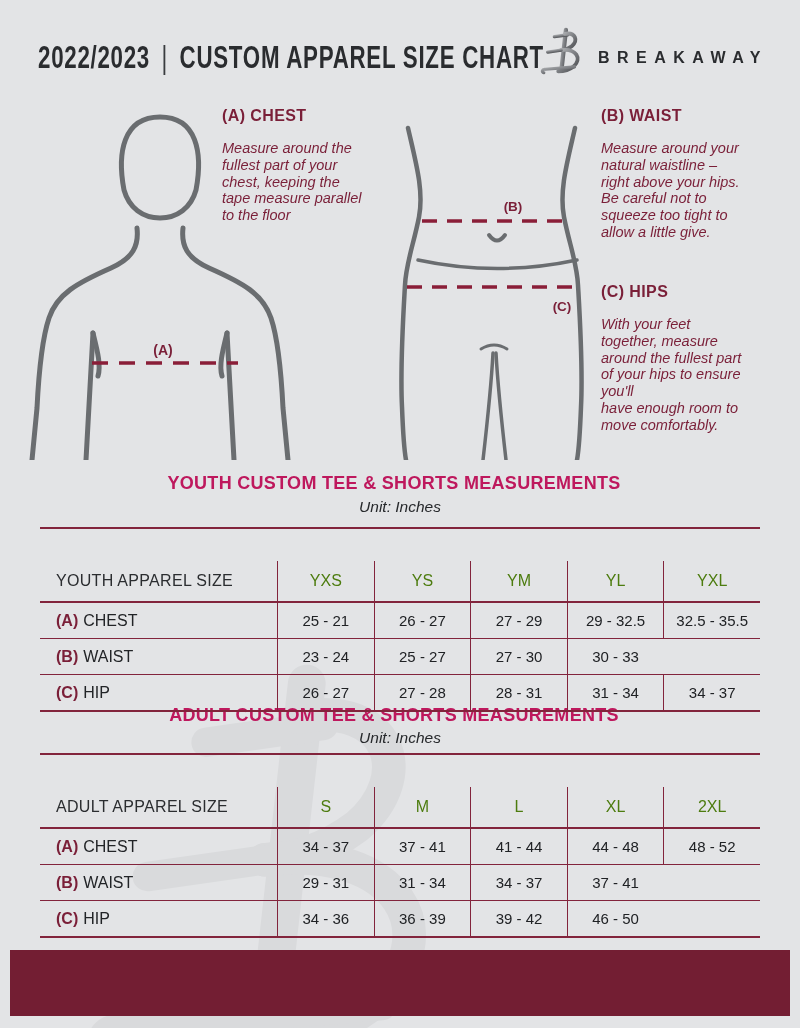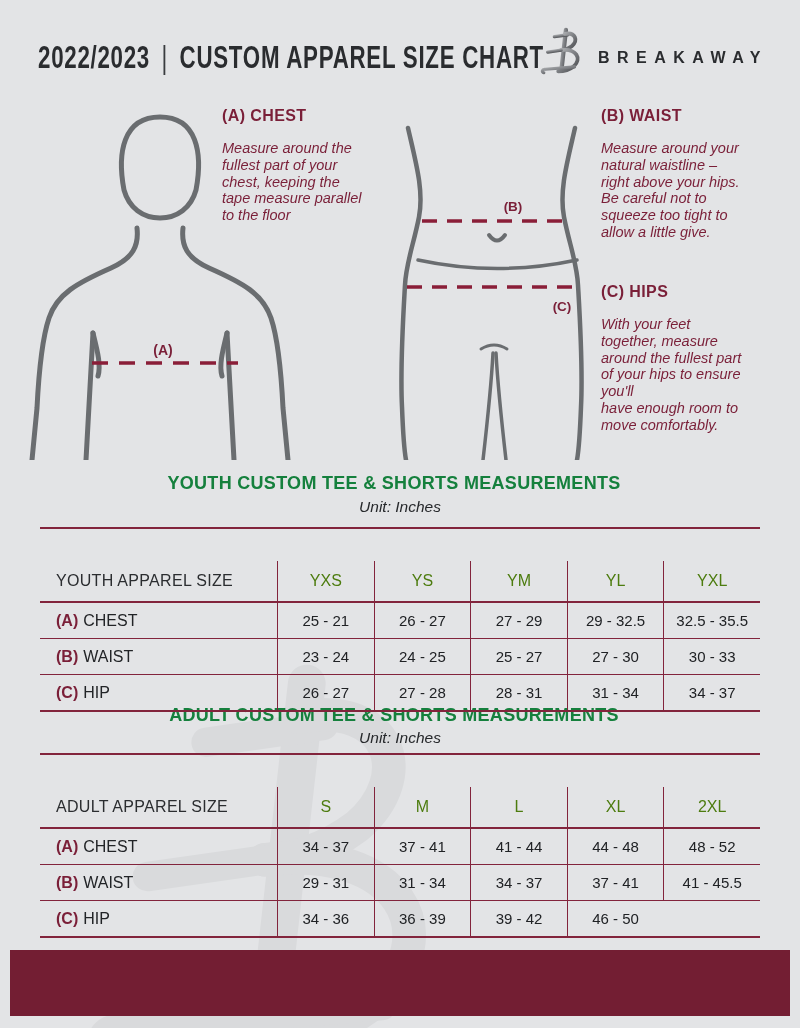--- a/index.html
+++ b/index.html
@@ -35,21 +35,21 @@
     white-space:nowrap;
   }
   .guide-desc{
     position:absolute;
     font-style:italic;font-size:14.5px;line-height:16.8px;color:#7a1f38;
     white-space:pre-line;width:210px;
   }
   
   .sec-title{
     position:absolute;left:0;width:788px;text-align:center;
-    font-weight:bold;font-size:18px;letter-spacing:0.3px;color:#15803d;
+    font-weight:bold;font-size:18px;letter-spacing:0.3px;color:#be185d;
   }
   .sec-unit{
     position:absolute;left:0;width:800px;text-align:center;
     font-style:italic;font-size:15.5px;color:#26282b;
   }
   
   .stable{
     position:absolute;left:40px;width:720px;
     border-top:2.5px solid #82243c;border-bottom:2.5px solid #82243c;
     z-index:1;
@@ -202,21 +202,20 @@
       <div class="t-cell">27 - 29</div>
       <div class="t-cell">29 - 32.5</div>
       <div class="t-cell">32.5 - 35.5</div>
     </div>
     <div class="t-row data">
       <div class="t-cell first">
         <span class="pfx">(B)</span>
         <span class="lbl">WAIST</span>
       </div>
       <div class="t-cell">23 - 24</div>
-      <div class="t-cell">24 - 25</div>
       <div class="t-cell">25 - 27</div>
       <div class="t-cell">27 - 30</div>
       <div class="t-cell">30 - 33</div>
     </div>
     <div class="t-row data">
       <div class="t-cell first">
         <span class="pfx">(C)</span>
         <span class="lbl">HIP</span>
       </div>
       <div class="t-cell">26 - 27</div>
@@ -252,21 +251,20 @@
     </div>
     <div class="t-row data">
       <div class="t-cell first">
         <span class="pfx">(B)</span>
         <span class="lbl">WAIST</span>
       </div>
       <div class="t-cell">29 - 31</div>
       <div class="t-cell">31 - 34</div>
       <div class="t-cell">34 - 37</div>
       <div class="t-cell">37 - 41</div>
-      <div class="t-cell">41 - 45.5</div>
     </div>
     <div class="t-row data">
       <div class="t-cell first">
         <span class="pfx">(C)</span>
         <span class="lbl">HIP</span>
       </div>
       <div class="t-cell">34 - 36</div>
       <div class="t-cell">36 - 39</div>
       <div class="t-cell">39 - 42</div>
       <div class="t-cell">46 - 50</div>

